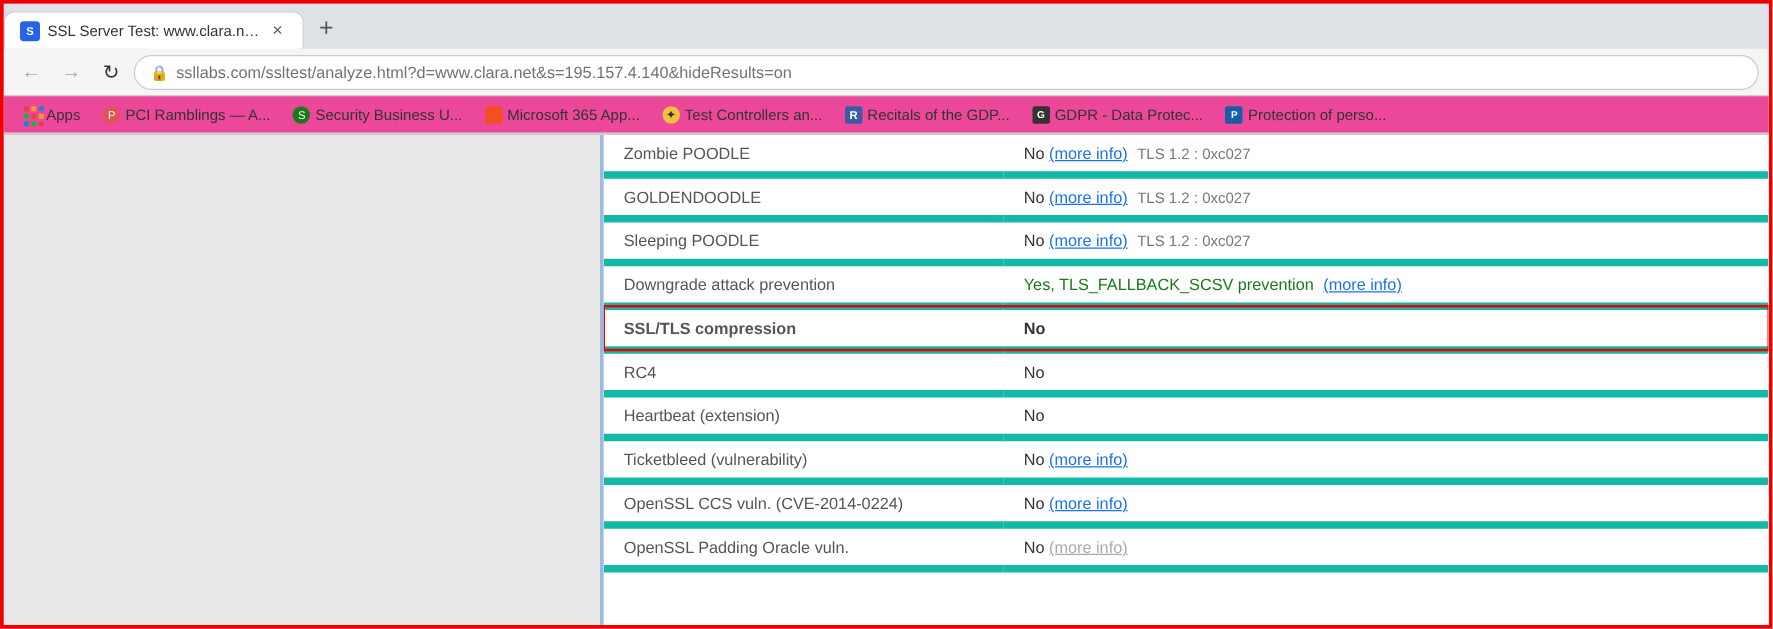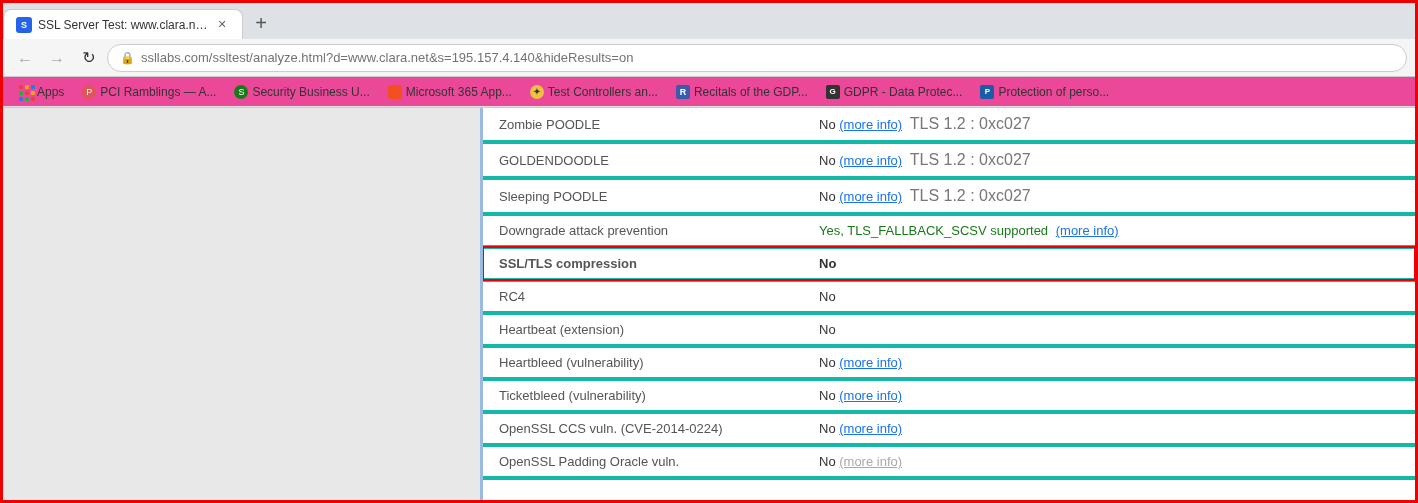--- a/index.html
+++ b/index.html
@@ -199,21 +199,21 @@
       flex: 1;
       background: #fff;
       overflow: hidden;
     }
 
     .results-table {
       width: 100%;
       border-collapse: collapse;
     }
     .results-table tr {
-      border-bottom: 4px solid #14b8a6;
+      border-bottom: 6px solid #14b8a6;
     }
     .results-table td {
       padding: 7px 16px;
       vertical-align: middle;
       font-size: 13px;
       color: #333;
     }
     .results-table td:first-child {
       color: #555;
       width: 320px;
@@ -236,21 +236,21 @@
       color: #1a73e8;
       text-decoration: underline;
       cursor: pointer;
     }
     .green-text {
       color: #1a7a1a;
       font-weight: normal;
     }
     .tls-info {
       color: #777;
-      font-size: 16px;
+      font-size: 12px;
       margin-left: 4px;
     }
 
     
     .cut-off-row td {
       color: #555;
     }
   </style>
 </head>
 <body>
@@ -361,42 +361,36 @@
         <tr>
           <td>Sleeping POODLE</td>
           <td>
             No <span class="link-style">(more info)</span>
             <span class="tls-info">TLS 1.2 : 0xc027</span>
           </td>
         </tr>
         <tr>
           <td>Downgrade attack prevention</td>
           <td>
-            <span class="green-text">Yes, TLS_FALLBACK_SCSV supported</span>
+            <span class="green-text">Yes, TLS_FALLBACK_SCSV prevention</span>
             <span class="link-style" style="margin-left:4px;">(more info)</span>
           </td>
         </tr>
 
         <tr class="highlighted-row">
           <td>SSL/TLS compression</td>
           <td>No</td>
         </tr>
         <tr>
           <td>RC4</td>
           <td>No</td>
         </tr>
         <tr>
           <td>Heartbeat (extension)</td>
           <td>No</td>
-        </tr>
-        <tr>
-          <td>Heartbleed (vulnerability)</td>
-          <td>
-            No <span class="link-style">(more info)</span>
-          </td>
         </tr>
         <tr>
           <td>Ticketbleed (vulnerability)</td>
           <td>
             No <span class="link-style">(more info)</span>
           </td>
         </tr>
         <tr>
           <td>OpenSSL CCS vuln. (CVE-2014-0224)</td>
           <td>

